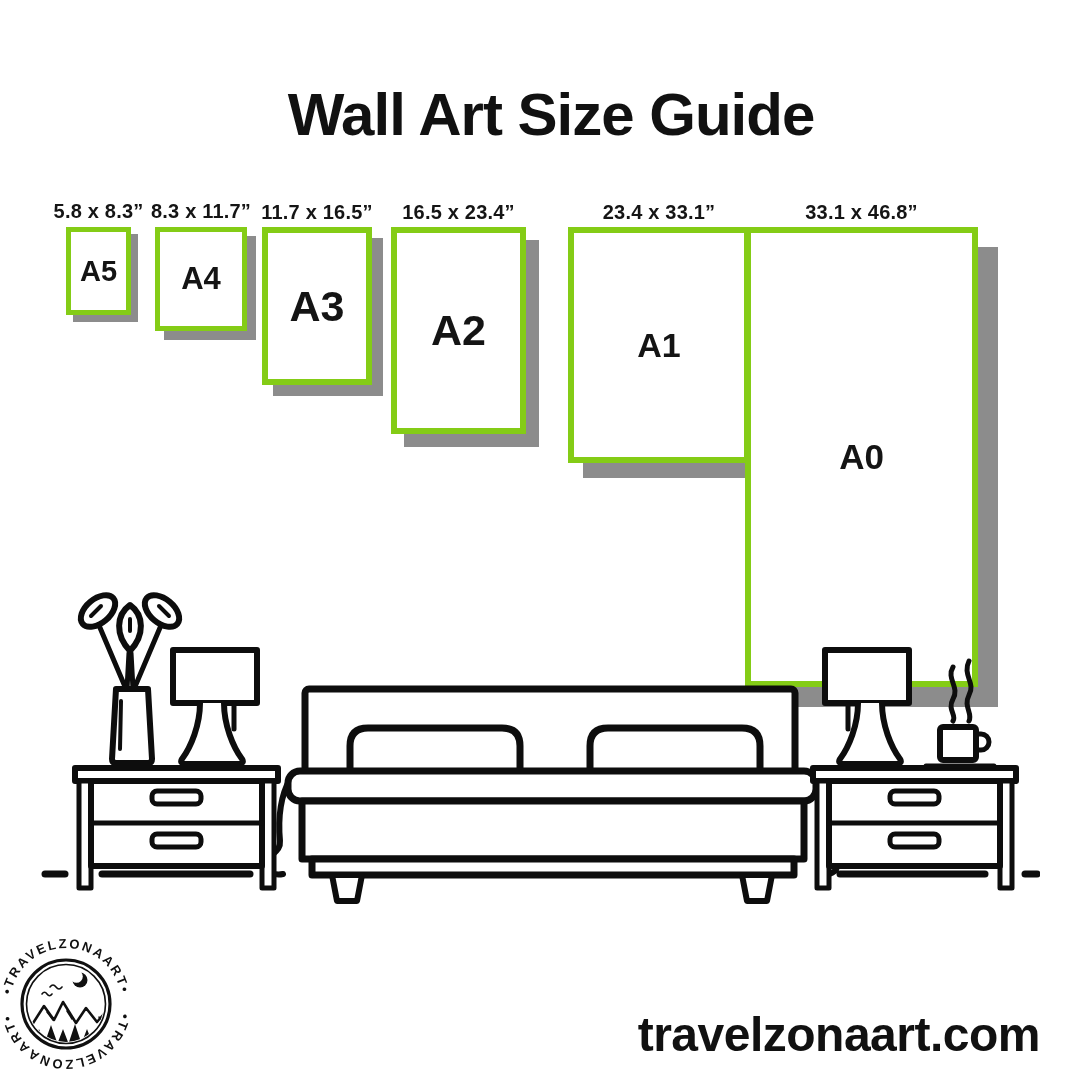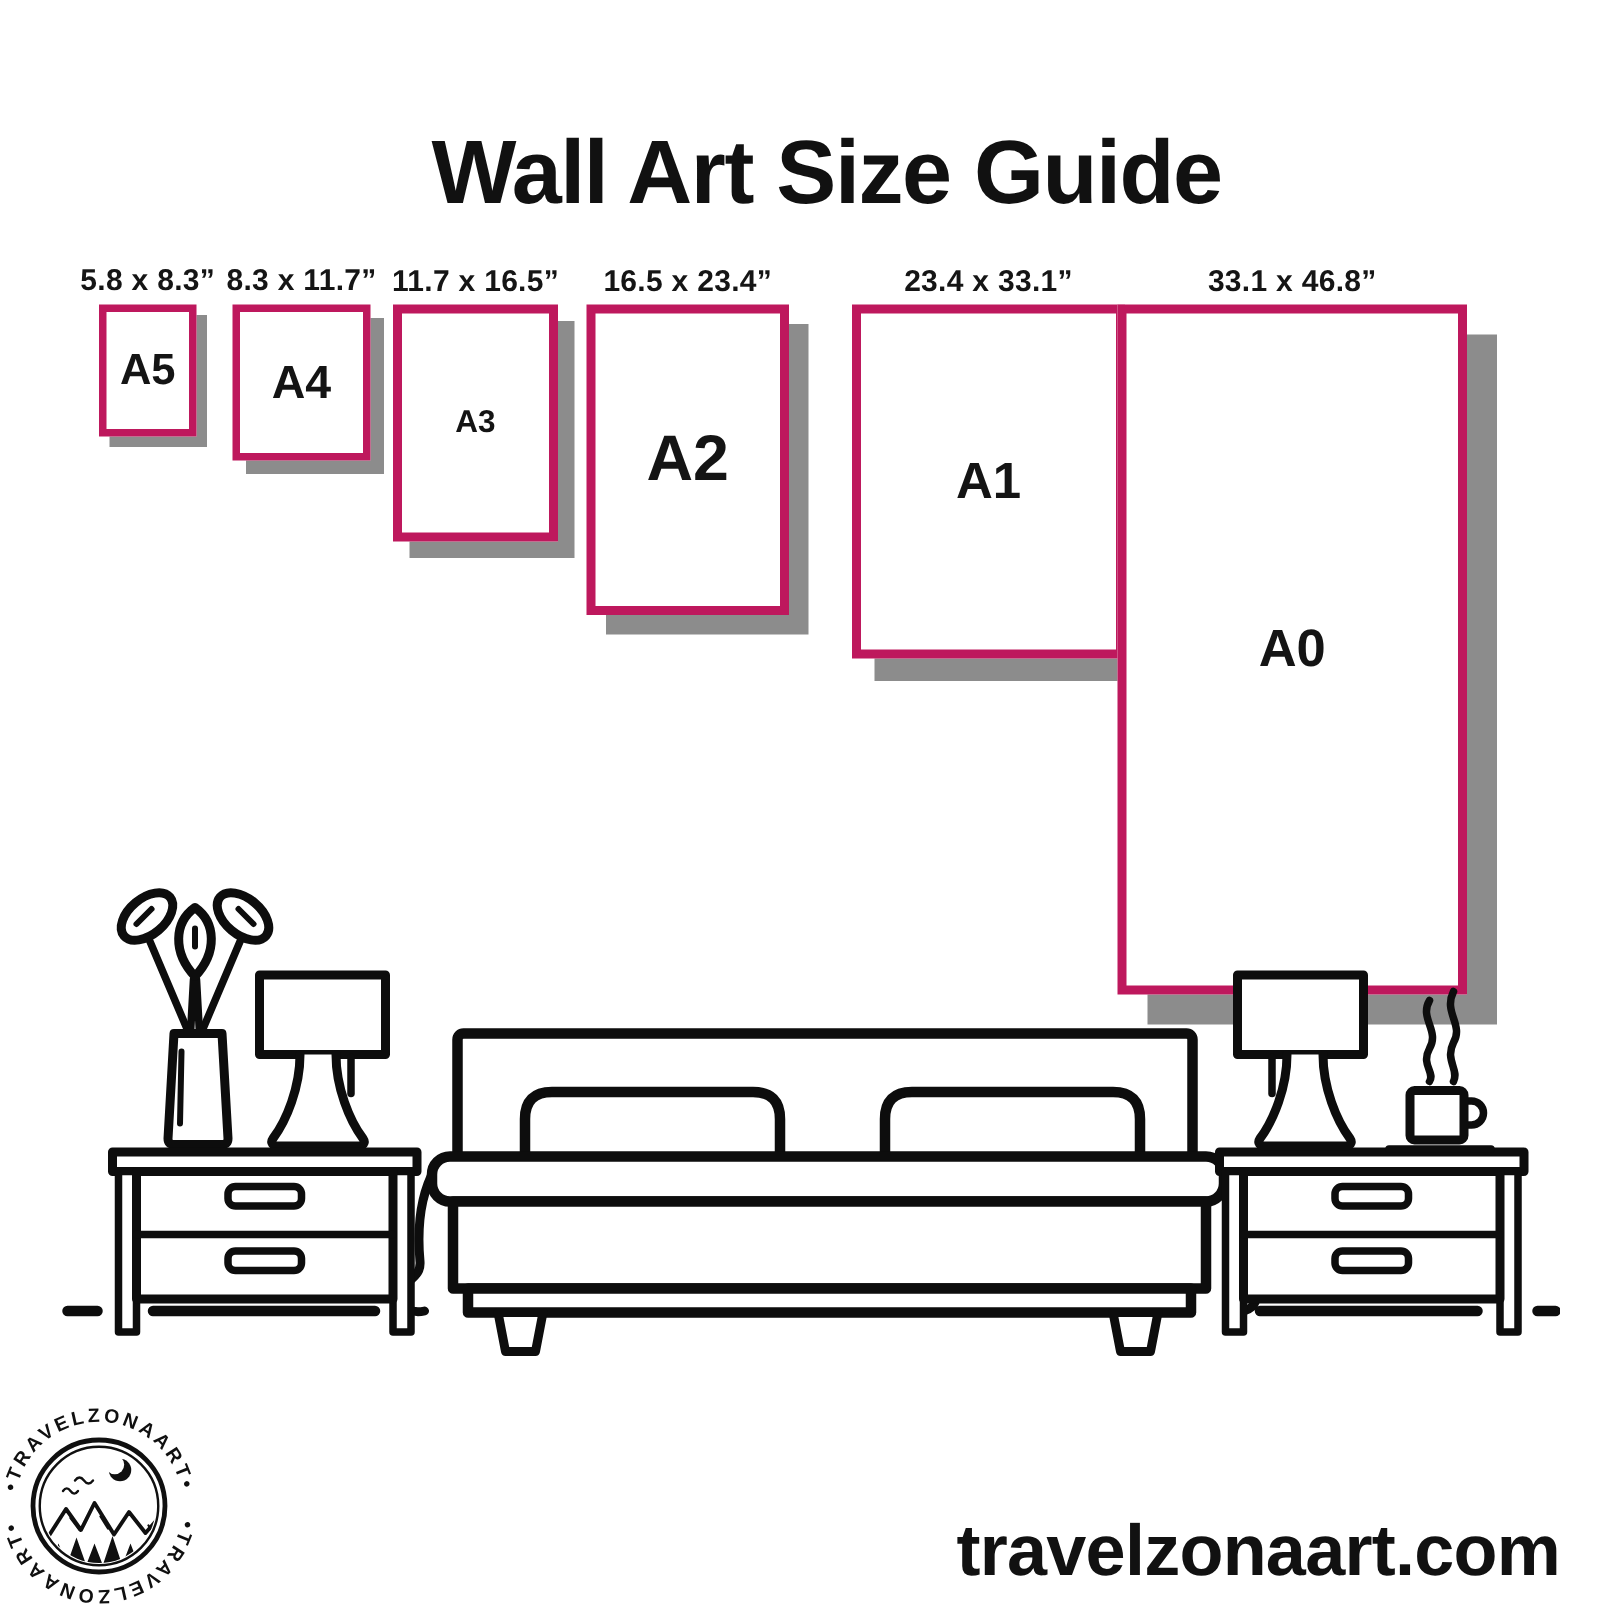--- a/index.html
+++ b/index.html
@@ -6,35 +6,35 @@
   body{
     width:1080px;height:1080px;position:relative;overflow:hidden;
     background:#ffffff;color:#0d0d0d;
     font-family:"Liberation Sans",sans-serif;
   }
   .title{
     position:absolute;top:40px;left:11px;width:1080px;text-align:center;
     font-size:60px;font-weight:bold;letter-spacing:-1px;color:#111111;
   }
   .paper{
-    position:absolute;background:#ffffff;border:6px solid #be185d;
-    box-sizing:border-box;display:flex;align-items:center;justify-content:center;
+    position:absolute;background:#ffffff;border:6px solid #84cc16;
+    box-sizing:border-box;display:flex;align-items:center;justify-content:center;margin-top:24px;
   }
   .paper .dims{
     position:absolute;bottom:100%;margin-bottom:9px;left:50%;
     transform:translateX(-50%);white-space:nowrap;
     font-size:20px;font-weight:bold;color:#151515;letter-spacing:0.2px;
   }
   .paper .letter{font-weight:bold;color:#141414;}
   .p-a5{left:66px;top:203px;width:65px;height:88px;border-width:5px;box-shadow:7px 7px 0 #8c8c8c;}
   .p-a5 .letter{font-size:29px;}
   .p-a4{left:155px;top:203px;width:92px;height:104px;border-width:5px;box-shadow:9px 9px 0 #8c8c8c;}
   .p-a4 .letter{font-size:31px;}
   .p-a3{left:262px;top:203px;width:110px;height:158px;box-shadow:11px 11px 0 #8c8c8c;}
-  .p-a3 .letter{font-size:21px;}
+  .p-a3 .letter{font-size:43px;}
   .p-a2{left:391px;top:203px;width:135px;height:207px;box-shadow:13px 13px 0 #8c8c8c;}
   .p-a2 .letter{font-size:43px;}
   .p-a1{left:568px;top:203px;width:182px;height:236px;box-shadow:15px 15px 0 #8c8c8c;}
   .p-a1 .letter{font-size:34px;}
   .p-a0{left:745px;top:203px;width:233px;height:460px;box-shadow:20px 20px 0 #8c8c8c;}
   .p-a0 .letter{font-size:35px;}
   .scene{position:absolute;left:40px;top:578px;width:1000px;height:330px;}
   .logo{position:absolute;left:0px;top:930px;width:150px;height:150px;}
   .website{
     position:absolute;top:1007px;right:40px;

